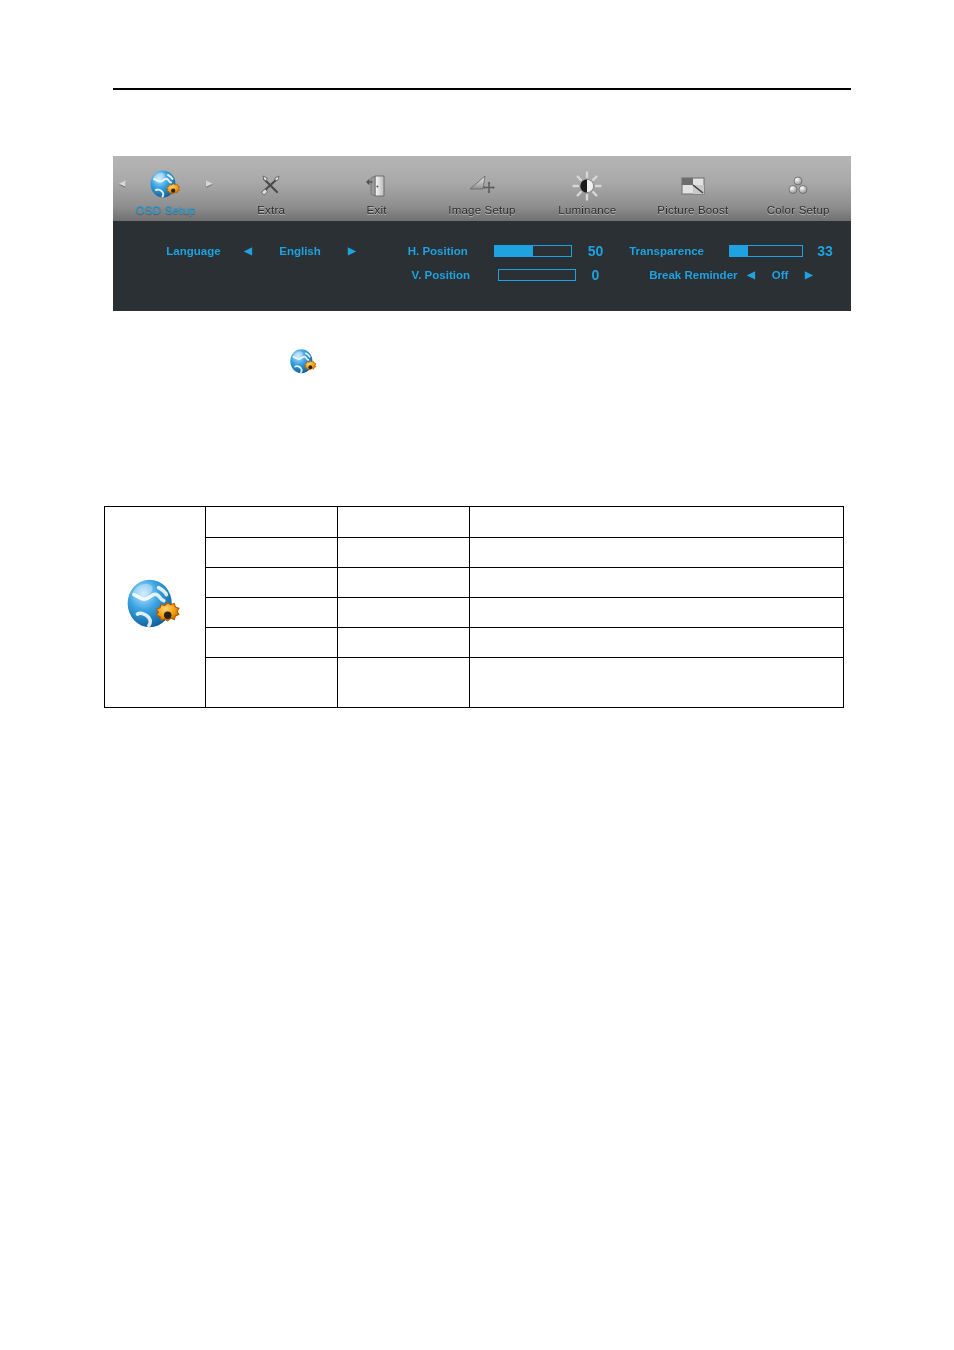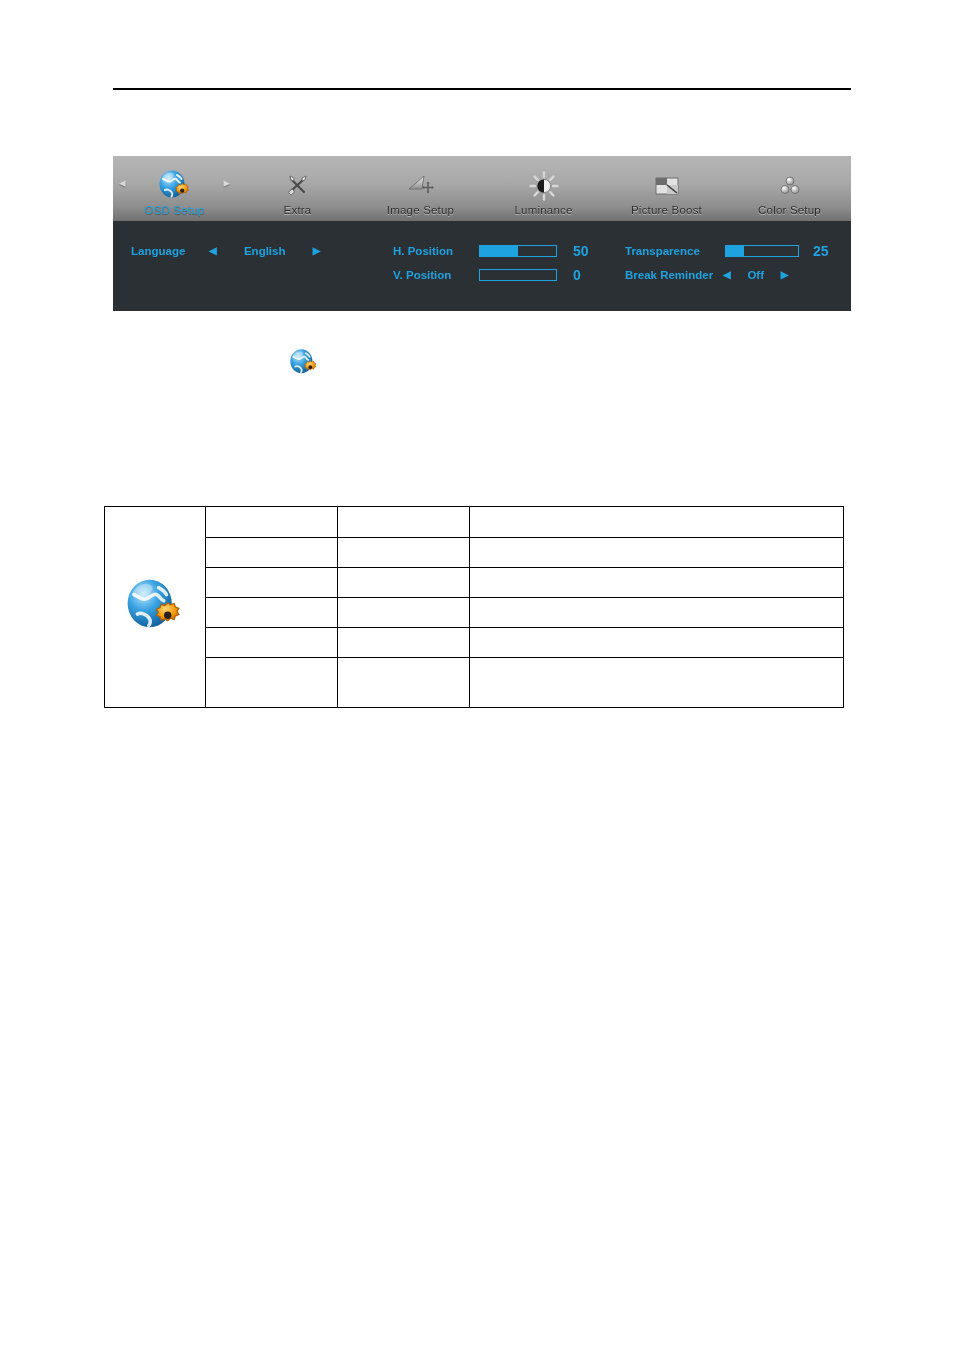--- a/index.html
+++ b/index.html
@@ -108,20 +108,21 @@
   .osd-col.c3 { left: 512px; width: 212px; }
 
   .osd-row {
     height: 24px;
     display: flex;
     align-items: center;
     color: #1ea2e0;
     font-size: 11.5px;
     font-weight: bold;
     white-space: nowrap;
+    justify-content: center;
   }
 
   .osd-row .lbl {
     flex: 0 0 auto;
   }
   .c1 .osd-row .lbl { width: 78px; }
   .c2 .osd-row .lbl { width: 82px; }
   .c3 .osd-row .lbl { width: 96px; }
 
   .arrow {
@@ -247,20 +248,37 @@
             <line x1="19" y1="19" x2="6" y2="6"></line>
           </g>
           <path d="M17 5l4-2-1 4-2.6.9z" fill="#e9e9e9" stroke="#5a5a5a" stroke-width=".8"></path>
           <path d="M9 5L5 3l1 4 2.6.9z" fill="#e9e9e9" stroke="#5a5a5a" stroke-width=".8"></path>
           <rect x="4" y="17" width="5" height="4" rx="1" fill="#d9d9d9" stroke="#5a5a5a" stroke-width=".8" transform="rotate(-45 6.5 19)"></rect>
         </svg>
       </span>
       <span class="tab-label">Extra</span>
     </div>
 
+    <div class="osd-tab">
+      <span class="tab-icon">
+        <svg width="24" height="26" viewBox="0 0 24 26">
+          <defs>
+            <linearGradient id="doorg" x1="0" y1="0" x2="1" y2="0">
+              <stop offset="0%" stop-color="#fbfbfb"></stop>
+              <stop offset="100%" stop-color="#b9b9b9"></stop>
+            </linearGradient>
+          </defs>
+          <path d="M10 3h9v20h-9z" fill="url(#doorg)" stroke="#6d6d6d" stroke-width="1"></path>
+          <path d="M10 3l-4 2v16l4 2z" fill="#9a9a9a" stroke="#6d6d6d" stroke-width=".8"></path>
+          <circle cx="12.4" cy="13.5" r="1.1" fill="#5c5c5c"></circle>
+          <path d="M7 9l-5 0M2 9l2-2M2 9l2 2" stroke="#4f4f4f" stroke-width="1.4" fill="none" stroke-linecap="round"></path>
+        </svg>
+      </span>
+      <span class="tab-label">Exit</span>
+    </div>
 
     <div class="osd-tab">
       <span class="tab-icon">
         <svg width="30" height="26" viewBox="0 0 30 26">
           <defs>
             <linearGradient id="isg" x1="0" y1="0" x2="0" y2="1">
               <stop offset="0%" stop-color="#efefef"></stop>
               <stop offset="100%" stop-color="#8f8f8f"></stop>
             </linearGradient>
           </defs>
@@ -360,21 +378,21 @@
 
     </div>
 
     <div class="osd-col c3">
 
       <div class="osd-row">
         <span class="lbl">Transparence</span>
         <span class="slider" style="width:74px;margin-left:4px">
           <i style="width:25%"></i>
         </span>
-        <span class="num" style="margin-left:14px">25</span>
+        <span class="num" style="margin-left:14px">33</span>
       </div>
 
       <div class="osd-row">
         <span class="lbl">Break Reminder</span>
         <span class="arrow" style="margin-left:2px">◀</span>
         <span class="opt-value" style="width:50px">Off</span>
         <span class="arrow">▶</span>
       </div>
 
     </div>

